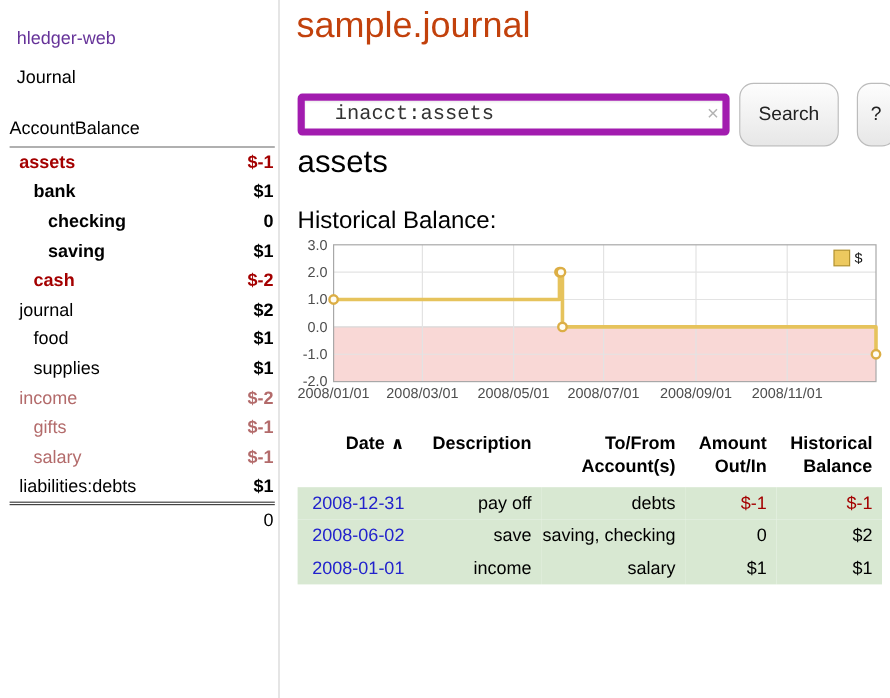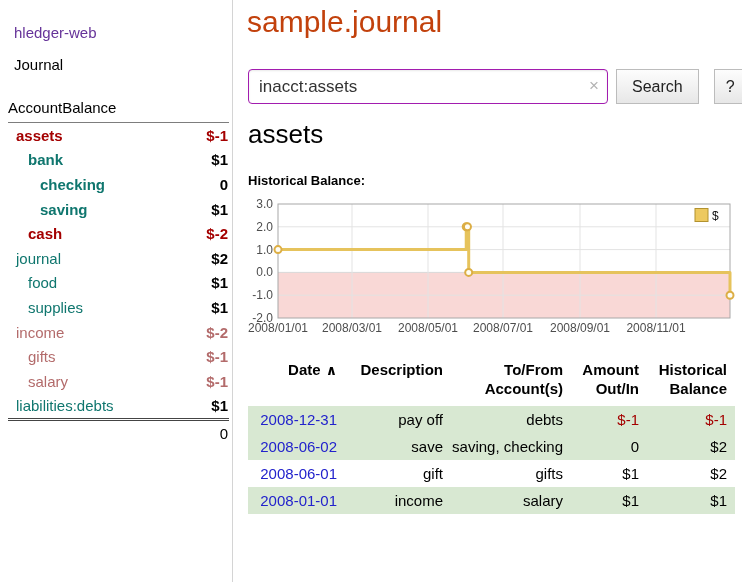--- a/index.html
+++ b/index.html
@@ -9,43 +9,43 @@
 
   .divider { position:absolute; left:232px; top:0; width:1px; height:582px; background:#d4d4d4; }
 
   
   .app-title { position:absolute; left:14px; top:8px; font-size:15px; color:#663399;margin-top:16px; }
   .journal-link { position:absolute; left:14px; top:56px; font-size:15px; color:#000000; }
 
   .acct-table { position:absolute; left:8px; top:99px; width:221px; font-size:15px; }
   .acct-header { display:flex; padding:0 1px 6px 0; border-bottom:1px solid #7d7d7d; color:#000; }
   .acct-row { display:flex; justify-content:space-between; align-items:center; height:24.6px; }
-  .acct-row a { color:#0f766e; }
+  .acct-row a { color:#000000; }
   .acct-bal { font-weight:bold; color:#000; padding-right:1px; }
   .bold { font-weight:bold; }
   .neg { color:#a40000 !important; }
   .rose { color:#b36b6b !important; }
   .ind0 { padding-left:8px; } .ind1 { padding-left:20px; } .ind2 { padding-left:32px; }
   .acct-total { border-top:3px double #444; text-align:right; padding:4px 1px 0 0; }
 
   
   .page-title { position:absolute; left:247px; top:0; font-size:30px; font-weight:400; line-height:44px; color:#c2410c; }
 
   .searchbar { position:absolute; left:248px; top:69px; display:flex; align-items:center; }
   .search-box { position:relative; width:360px; height:35px; }
-  .search-box input { width:100%; height:100%; font-family:Liberation Sans, sans-serif; font-size:17px; color:#333;
-      padding:0 28px 0 10px; border:1px solid #a21caf; border-radius:4px;
+  .search-box input { width:100%; height:100%; font-family:Liberation Mono, monospace; font-size:17px; color:#333;
+      padding:0 28px 0 25px; border:6px solid #a21caf; border-radius:4px;
       box-shadow:inset 0 1px 2px rgba(0,0,0,.09); outline:none; }
   .clear-x { position:absolute; right:9px; top:7px; font-size:17px; color:#b3b3b3; cursor:pointer; line-height:20px; }
-  .btn { height:35px; margin-left:8px; padding:0 15px; font-family:inherit; font-size:16px; color:#222;
-      border:1px solid #bcbcbc; border-radius:0; background:linear-gradient(#fdfdfd,#e7e7e7); cursor:pointer; }
+  .btn { height:53px; margin-left:8px; padding:0 15px; font-family:inherit; font-size:16px; color:#222;
+      border:1px solid #bcbcbc; border-radius:12px; background:linear-gradient(#fdfdfd,#e7e7e7); cursor:pointer; }
   .btn.help { margin-left:15px; padding:0 11px; }
 
   .acct-heading { position:absolute; left:248px; top:116px; font-size:26px; font-weight:400; line-height:36px; }
-  .chart-heading { position:absolute; left:248px; top:173px; font-size:13px; font-weight:bold; }
+  .chart-heading { position:absolute; left:248px; top:173px; font-size:20px; font-weight:normal; }
 
   svg.chart { position:absolute; left:248px; top:198px; overflow:visible; }
   .neg-region { fill:#f9d8d6; }
   .grid line { stroke:#e3e3e3; stroke-width:1; }
   .grid line.zero { stroke:#d8d8d8; }
   .plot-border { fill:none; stroke:#a8a8a8; stroke-width:1; }
   .tick-label { font-size:12px; fill:#4d4d4d; }
   .series-line { fill:none; stroke:#e6c35c; stroke-width:3; stroke-linejoin:round; }
   .series-points circle { fill:#fffdf4; stroke:#dcae45; stroke-width:2; }
   .legend-bg { fill:rgba(255,255,255,0.85); }
@@ -219,27 +219,20 @@
       <td class="c-amt neg">$-1</td>
       <td class="c-bal neg">$-1</td>
     </tr>
     <tr class="green">
       <td class="c-date"><a href="#">2008-06-02</a></td>
       <td class="c-desc">save</td>
       <td class="c-acct">saving, checking</td>
       <td class="c-amt">0</td>
       <td class="c-bal">$2</td>
     </tr>
-    <tr>
-      <td class="c-date"><a href="#">2008-06-01</a></td>
-      <td class="c-desc">gift</td>
-      <td class="c-acct">gifts</td>
-      <td class="c-amt">$1</td>
-      <td class="c-bal">$2</td>
-    </tr>
     <tr class="green">
       <td class="c-date"><a href="#">2008-01-01</a></td>
       <td class="c-desc">income</td>
       <td class="c-acct">salary</td>
       <td class="c-amt">$1</td>
       <td class="c-bal">$1</td>
     </tr>
   </tbody>
 </table>
 

